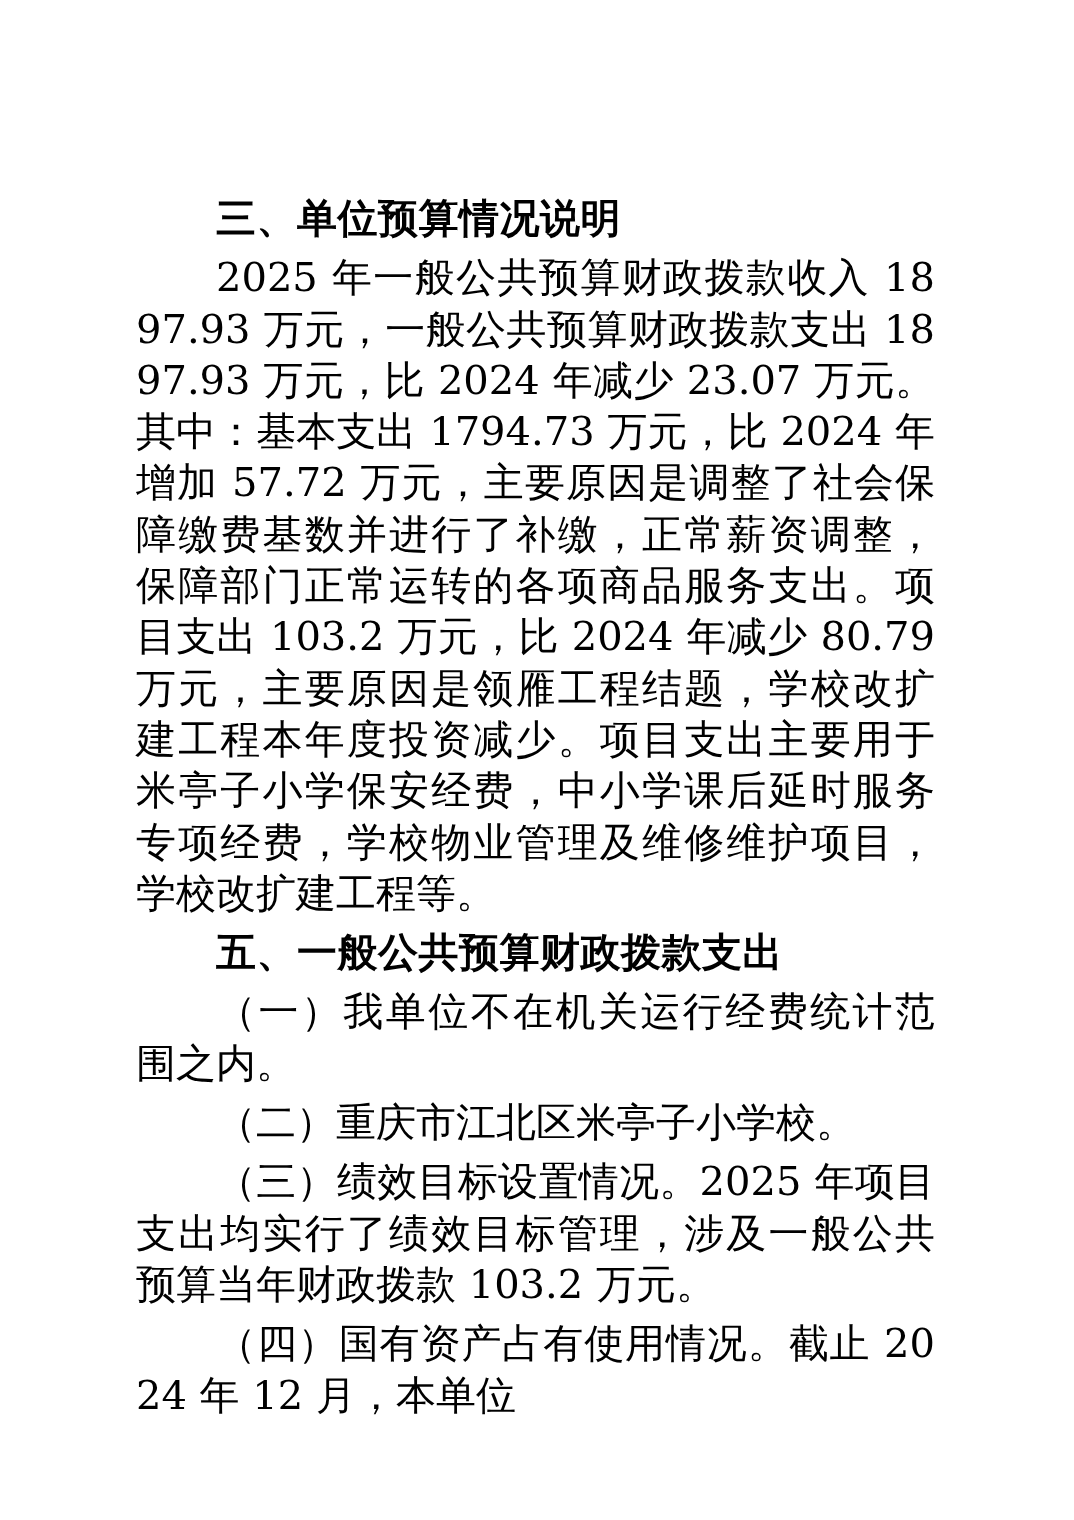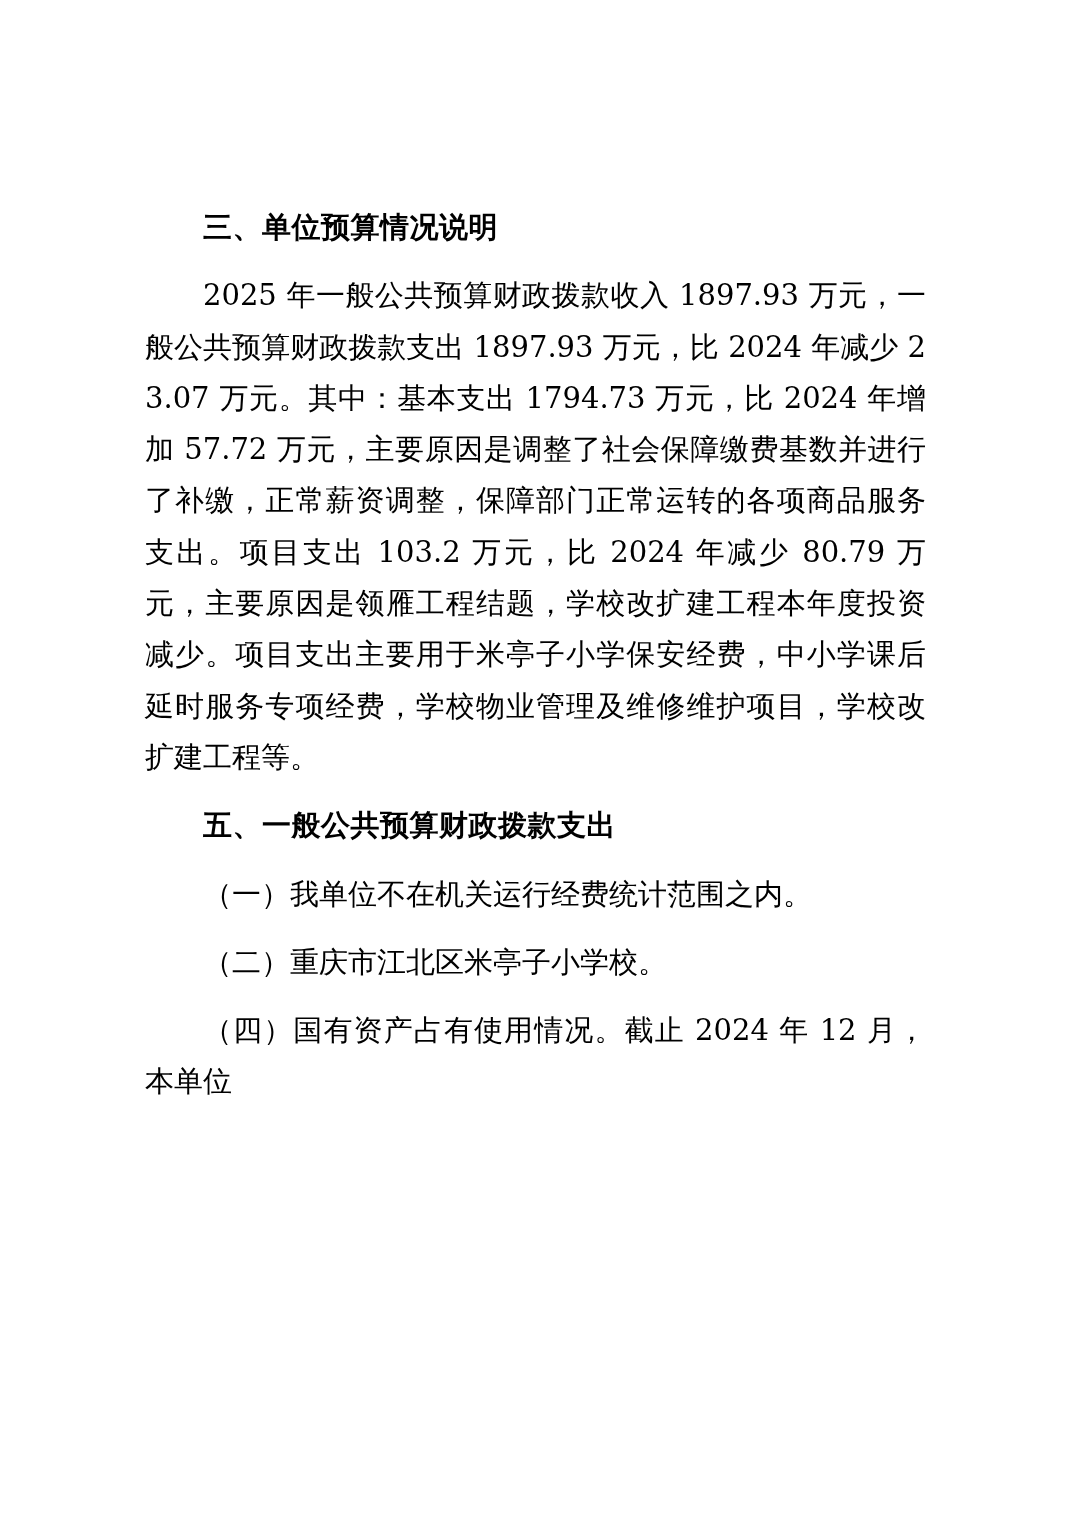--- a/index.html
+++ b/index.html
@@ -14,24 +14,24 @@
     background: #ffffff;
     overflow: hidden;
   }
   .text-block {
     position: absolute;
     left: 128px;
     top: 185px;
     width: 815px;
   }
   .block {
-    margin: 17px;
+    margin: 8px;
     padding: 0;
     color: #000000;
-    font-size: 29px;
+    font-size: 40px;
     line-height: 51.3px;
     text-indent: 2em;
     text-align: justify;
     text-justify: inter-character;
     font-family: "DejaVu Serif", "Liberation Serif", serif;
     word-break: break-all;
   }
   .heading {
     font-family: "DejaVu Sans", "Liberation Sans", sans-serif;
     font-weight: 700;
@@ -51,17 +51,18 @@
 
 
 
 
     <h3 class="block heading">五、一般公共预算财政拨款支出</h3>
 
     <p class="block">（一）我单位不在机关运行经费统计范围之内。</p>
 
     <p class="block">（二）重庆市江北区米亭子小学校。</p>
 
+    <p class="block">（三）绩效目标设置情况。2025 年项目支出均实行了绩效目标管理，涉及一般公共预算当年财政拨款 103.2 万元。</p>
 
     <p class="block">（四）国有资产占有使用情况。截止 2024 年 12 月，本单位</p>
 
   </div>
 </div>
 
 </body></html>

